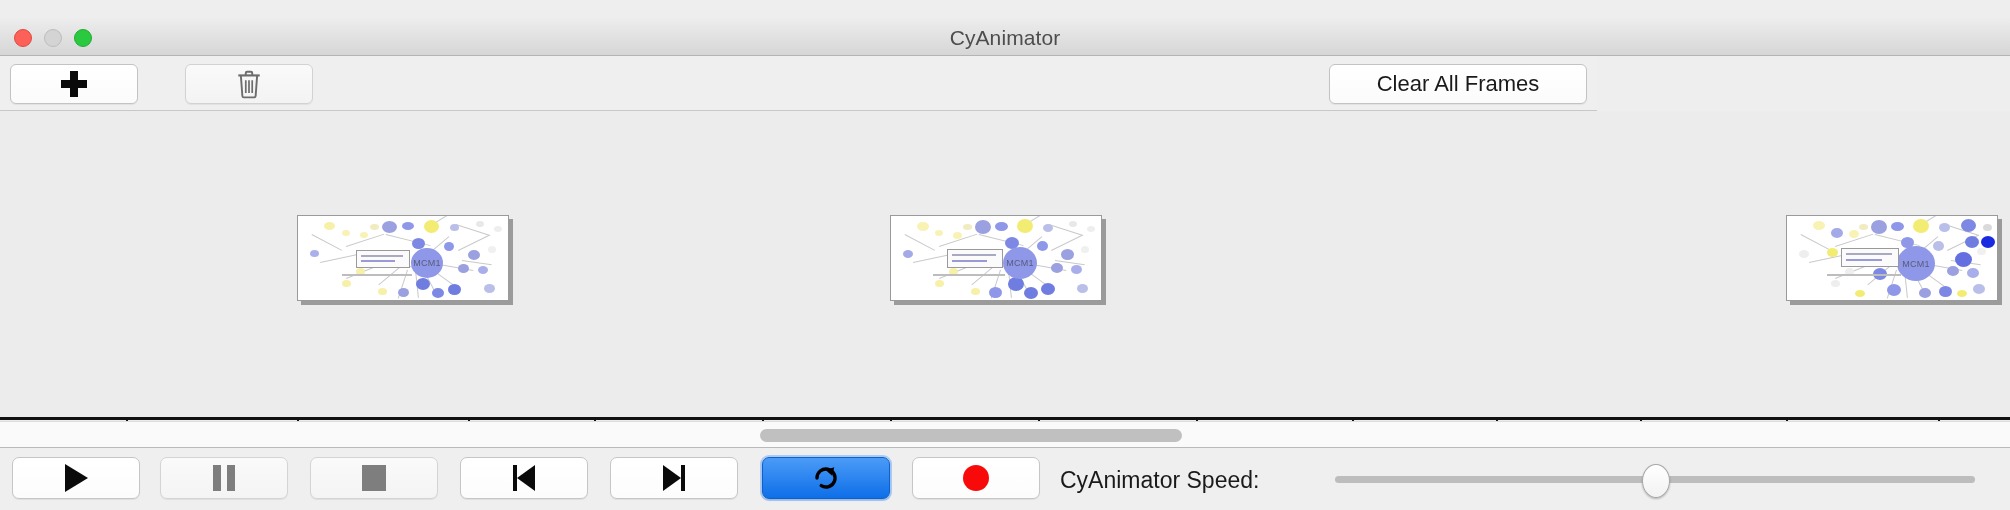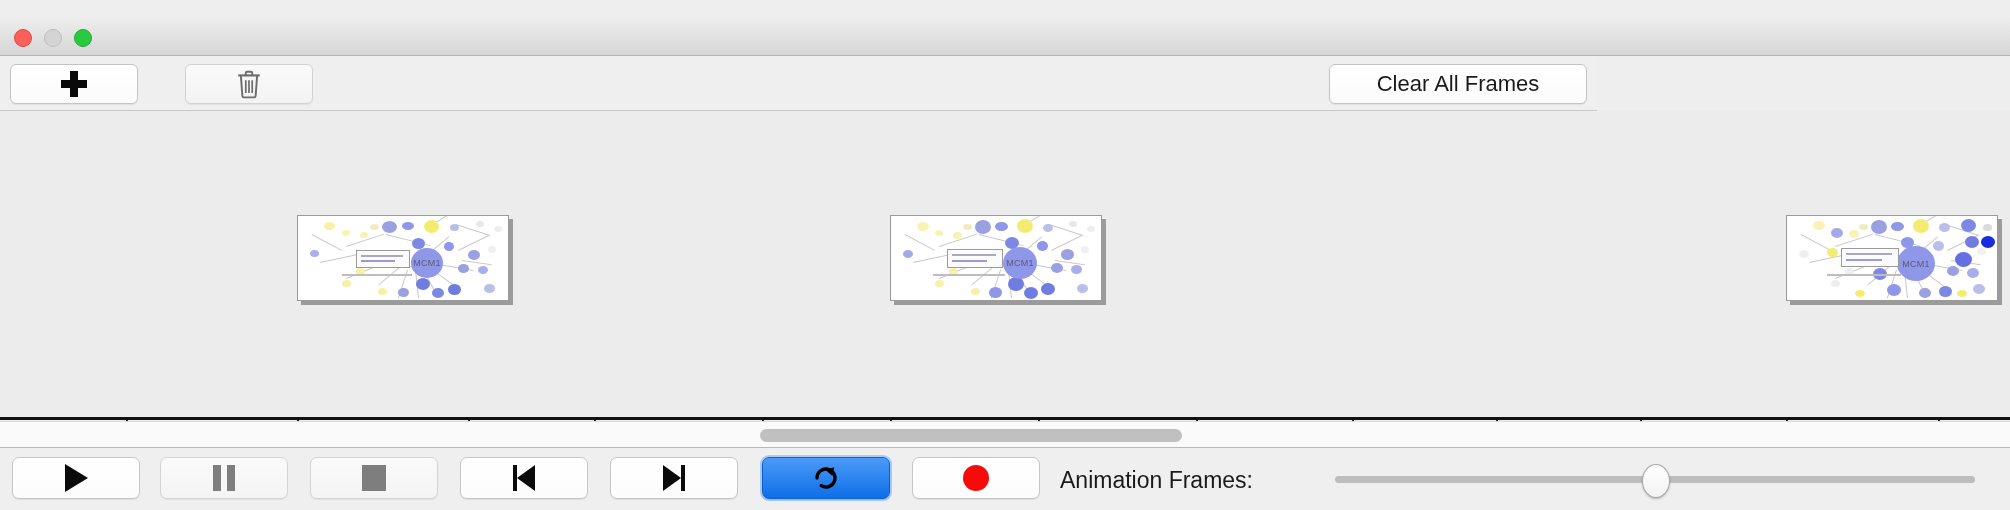--- a/index.html
+++ b/index.html
@@ -260,20 +260,21 @@
 
 <div id="app">
 
 
   <div class="titlebar">
     <div class="traffic">
       <div class="dot dot-red"></div>
       <div class="dot dot-yellow"></div>
       <div class="dot dot-green"></div>
     </div>
+    <div class="window-title">CyAnimator</div>
   </div>
 
   <div class="toolbar">
     <div class="btn btn-add">
       <div class="plus-icon"></div>
     </div>
     <div class="btn btn-dim btn-del">
       <svg width="26" height="30" viewBox="0 0 24 28">
         <path d="M2 6 h20" stroke="#6d6d6d" stroke-width="2" fill="none"></path>
         <path d="M9 6 v-2.2 a1.2 1.2 0 0 1 1.2 -1.2 h3.6 a1.2 1.2 0 0 1 1.2 1.2 V6" stroke="#6d6d6d" stroke-width="1.8" fill="none"></path>
@@ -508,18 +509,18 @@
     <div class="cbtn cbtn-active" style="left:762px; width:128px;">
       <svg width="30" height="30" viewBox="0 0 30 30">
         <path d="M6 15 a9 9 0 1 1 4.2 7.6" stroke="#000" stroke-width="3.4" fill="none" stroke-linecap="round"></path>
         <path d="M22 3.6 L22 12.4 L14.2 8.4 Z" fill="#000" transform="rotate(14 20 9)"></path>
       </svg>
     </div>
     <div class="cbtn" style="left:912px; width:128px;">
       <div class="ic-rec"></div>
     </div>
 
-    <div class="speed-label" style="left:1060px;">Animation Frames:</div>
+    <div class="speed-label" style="left:1060px;">CyAnimator Speed:</div>
     <div class="slider-track" style="left:1335px; width:640px;"></div>
     <div class="slider-thumb" style="left:1642px;"></div>
   </div>
 
 </div>
 
 </body></html>

